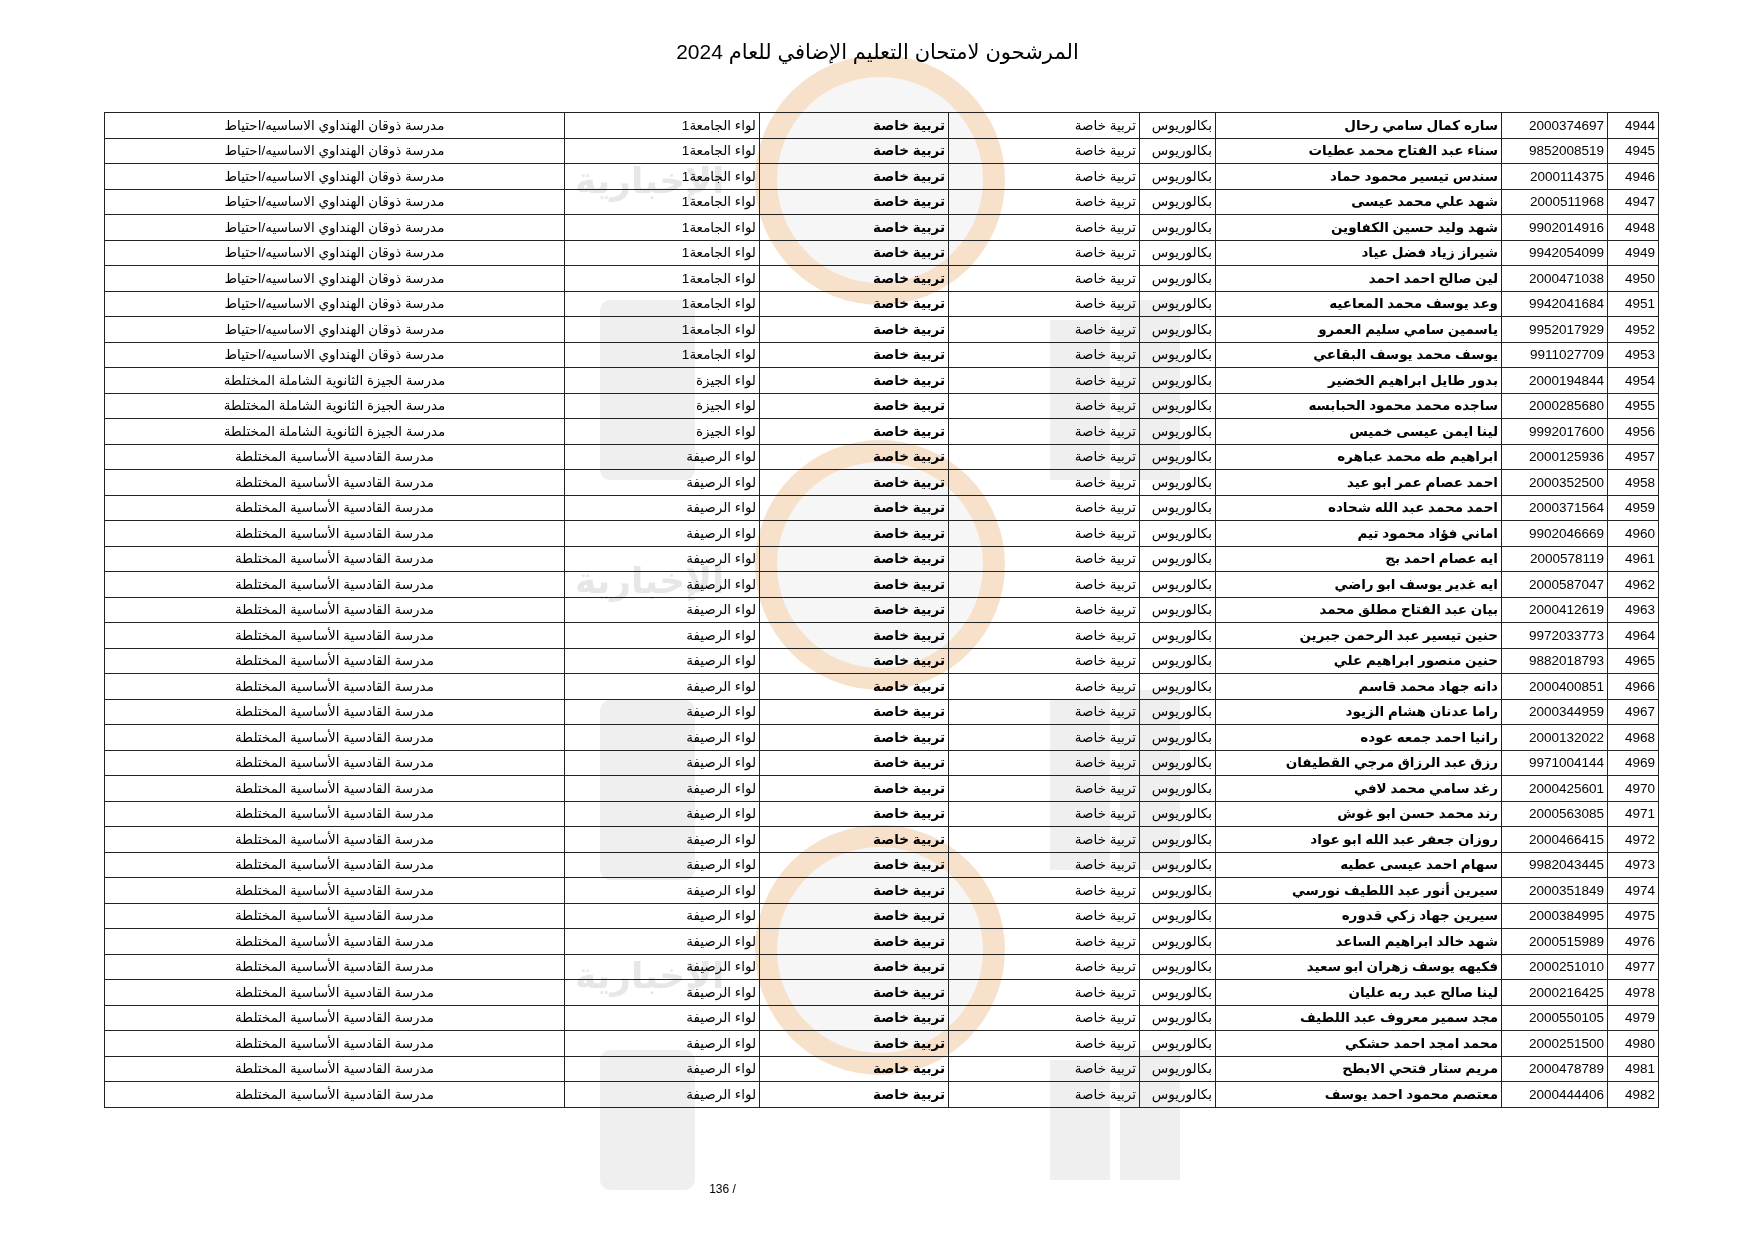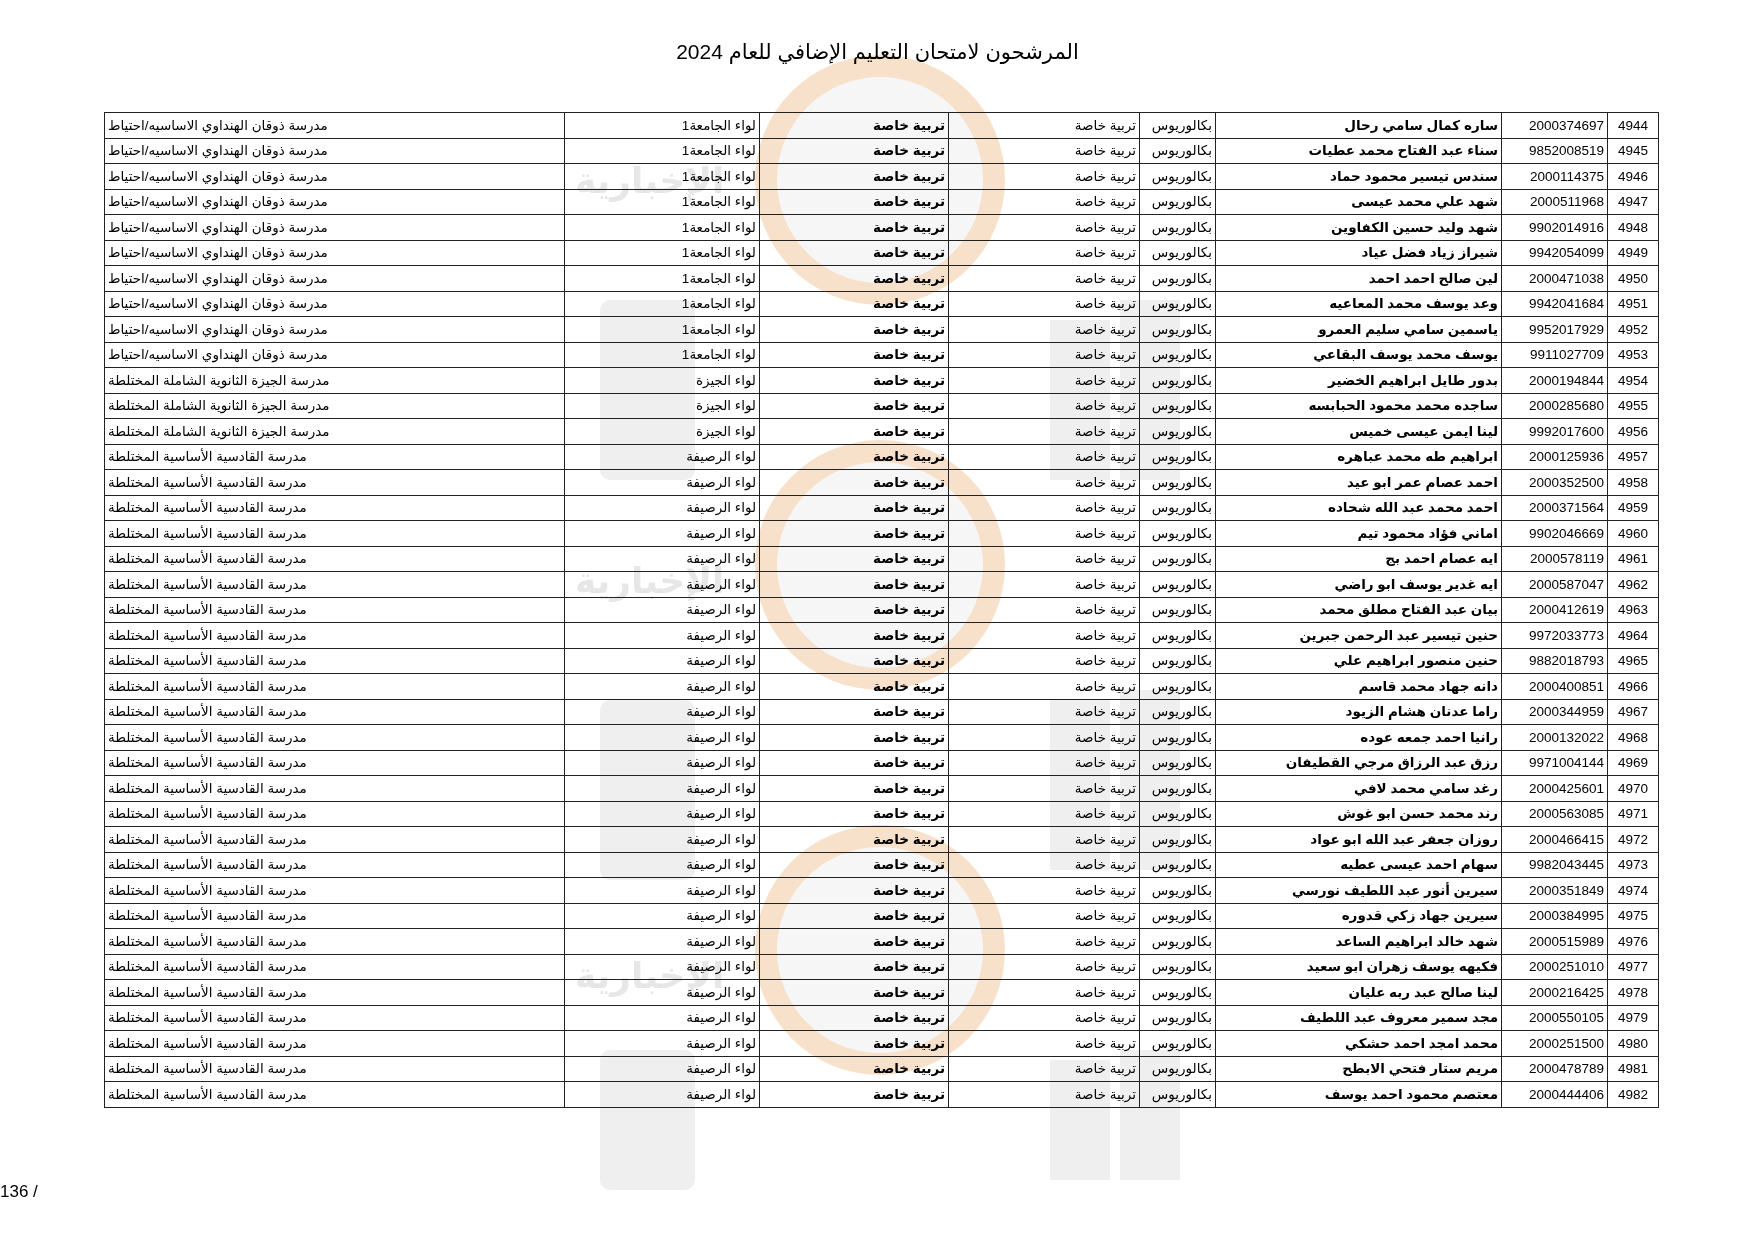--- a/index.html
+++ b/index.html
@@ -21,31 +21,31 @@
     font-size: 21px; direction: rtl; z-index: 2;
   }
   table.roster {
     position: absolute; left: 104px; top: 112px; border-collapse: collapse;
     direction: rtl; z-index: 2; table-layout: fixed;
   }
   table.roster td {
     border: 1.3px solid #222; height: 24.5px; padding: 0 3px; font-size: 13.5px;
     white-space: nowrap; overflow: hidden; vertical-align: middle; line-height: 1;
   }
-  td.c-num { width: 44px; text-align: center; font-family: "Liberation Sans", sans-serif; font-size: 15px; }
+  td.c-num { width: 44px; text-align: right; font-family: "Liberation Sans", sans-serif; font-size: 15px; }
   td.c-id { width: 99px; text-align: right; font-size: 15px; }
   td.c-name { width: 279px; text-align: right; font-weight: bold; }
   td.c-deg { width: 69px; text-align: right; }
   td.c-spec { width: 184px; text-align: right; }
   td.c-spec2 { width: 182px; text-align: right; font-weight: bold; padding-right: 10px; }
   td.c-dist { width: 188px; text-align: right; }
-  td.c-school { width: 453px; text-align: left; }
+  td.c-school { width: 453px; text-align: center; }
   .footer {
-    position: absolute; top: 1182px; left: 0; width: 1445px; text-align: left;
-    font-size: 17px; z-index: 2;
+    position: absolute; top: 1182px; left: 0; width: 1445px; text-align: center;
+    font-size: 12px; z-index: 2;
   }
 </style>
 </head>
 <body>
 
 <div class="watermark" style="left:0;top:0;width:1755px;height:1240px;">
 
   <div class="wm-clock" style="left:755px;top:55px;width:250px;height:250px;"></div>
   <div class="wm-clock" style="left:755px;top:440px;width:250px;height:250px;"></div>
   <div class="wm-clock" style="left:755px;top:825px;width:250px;height:250px;"></div>

